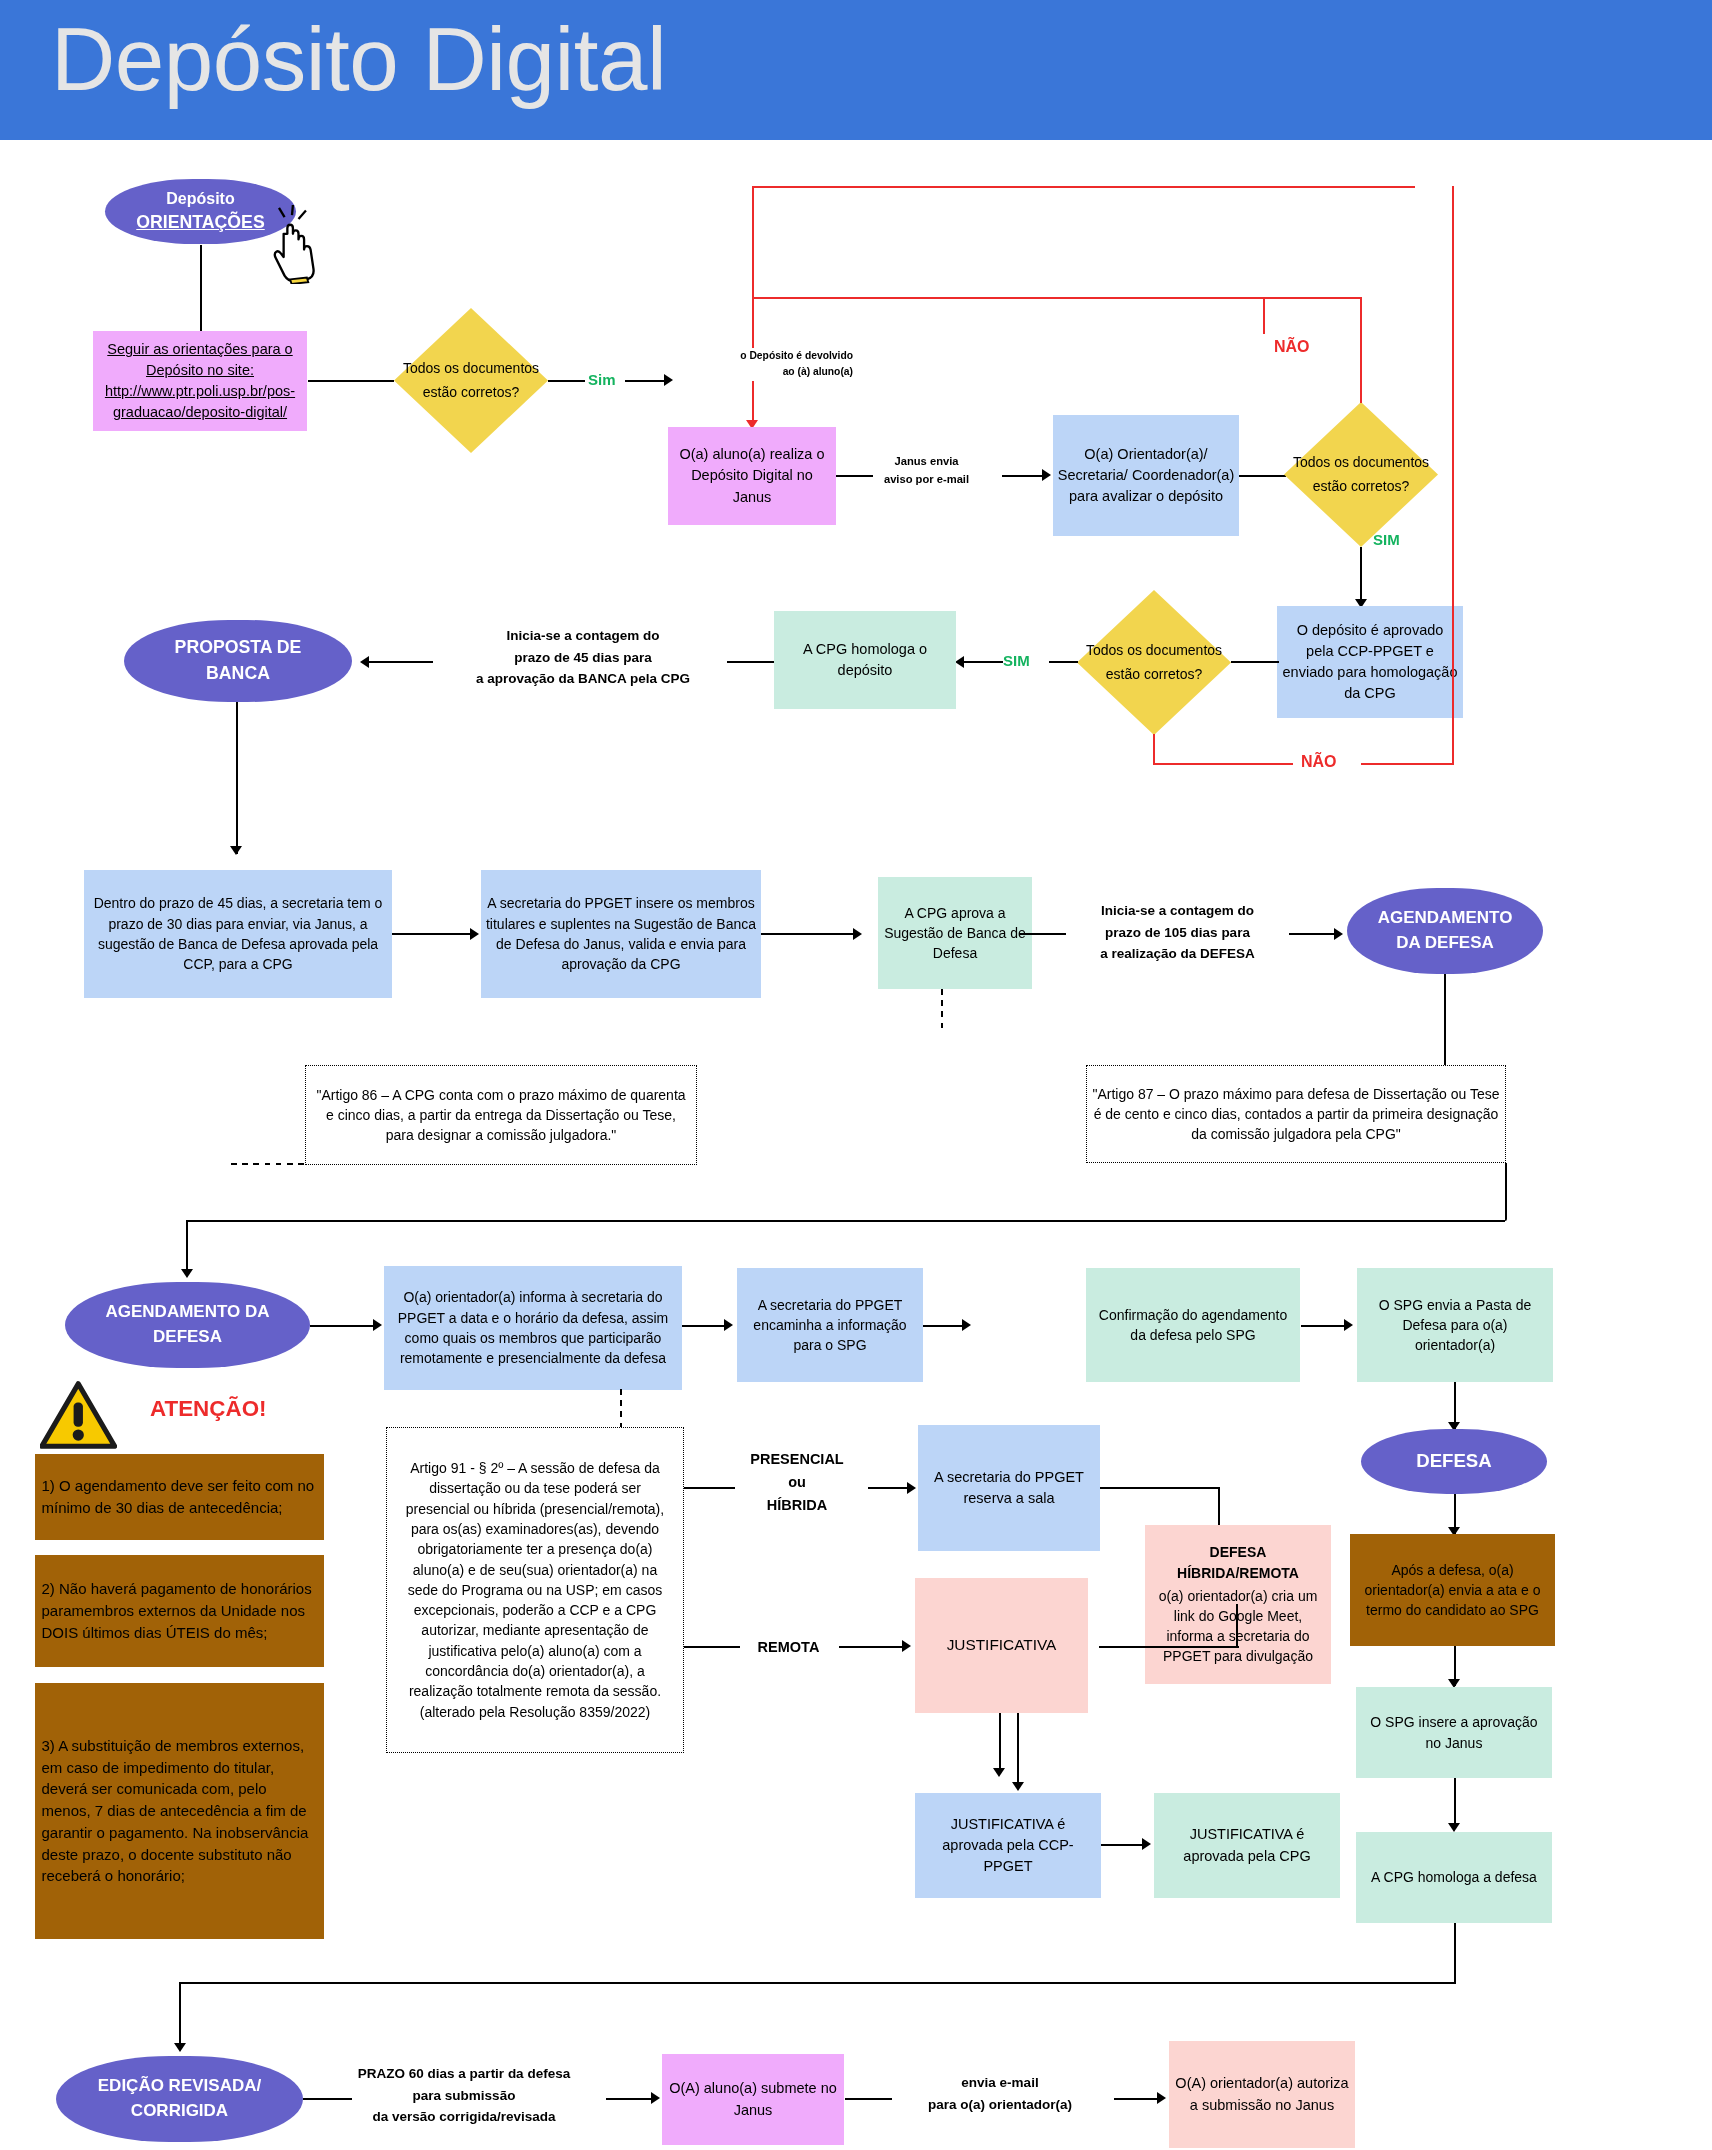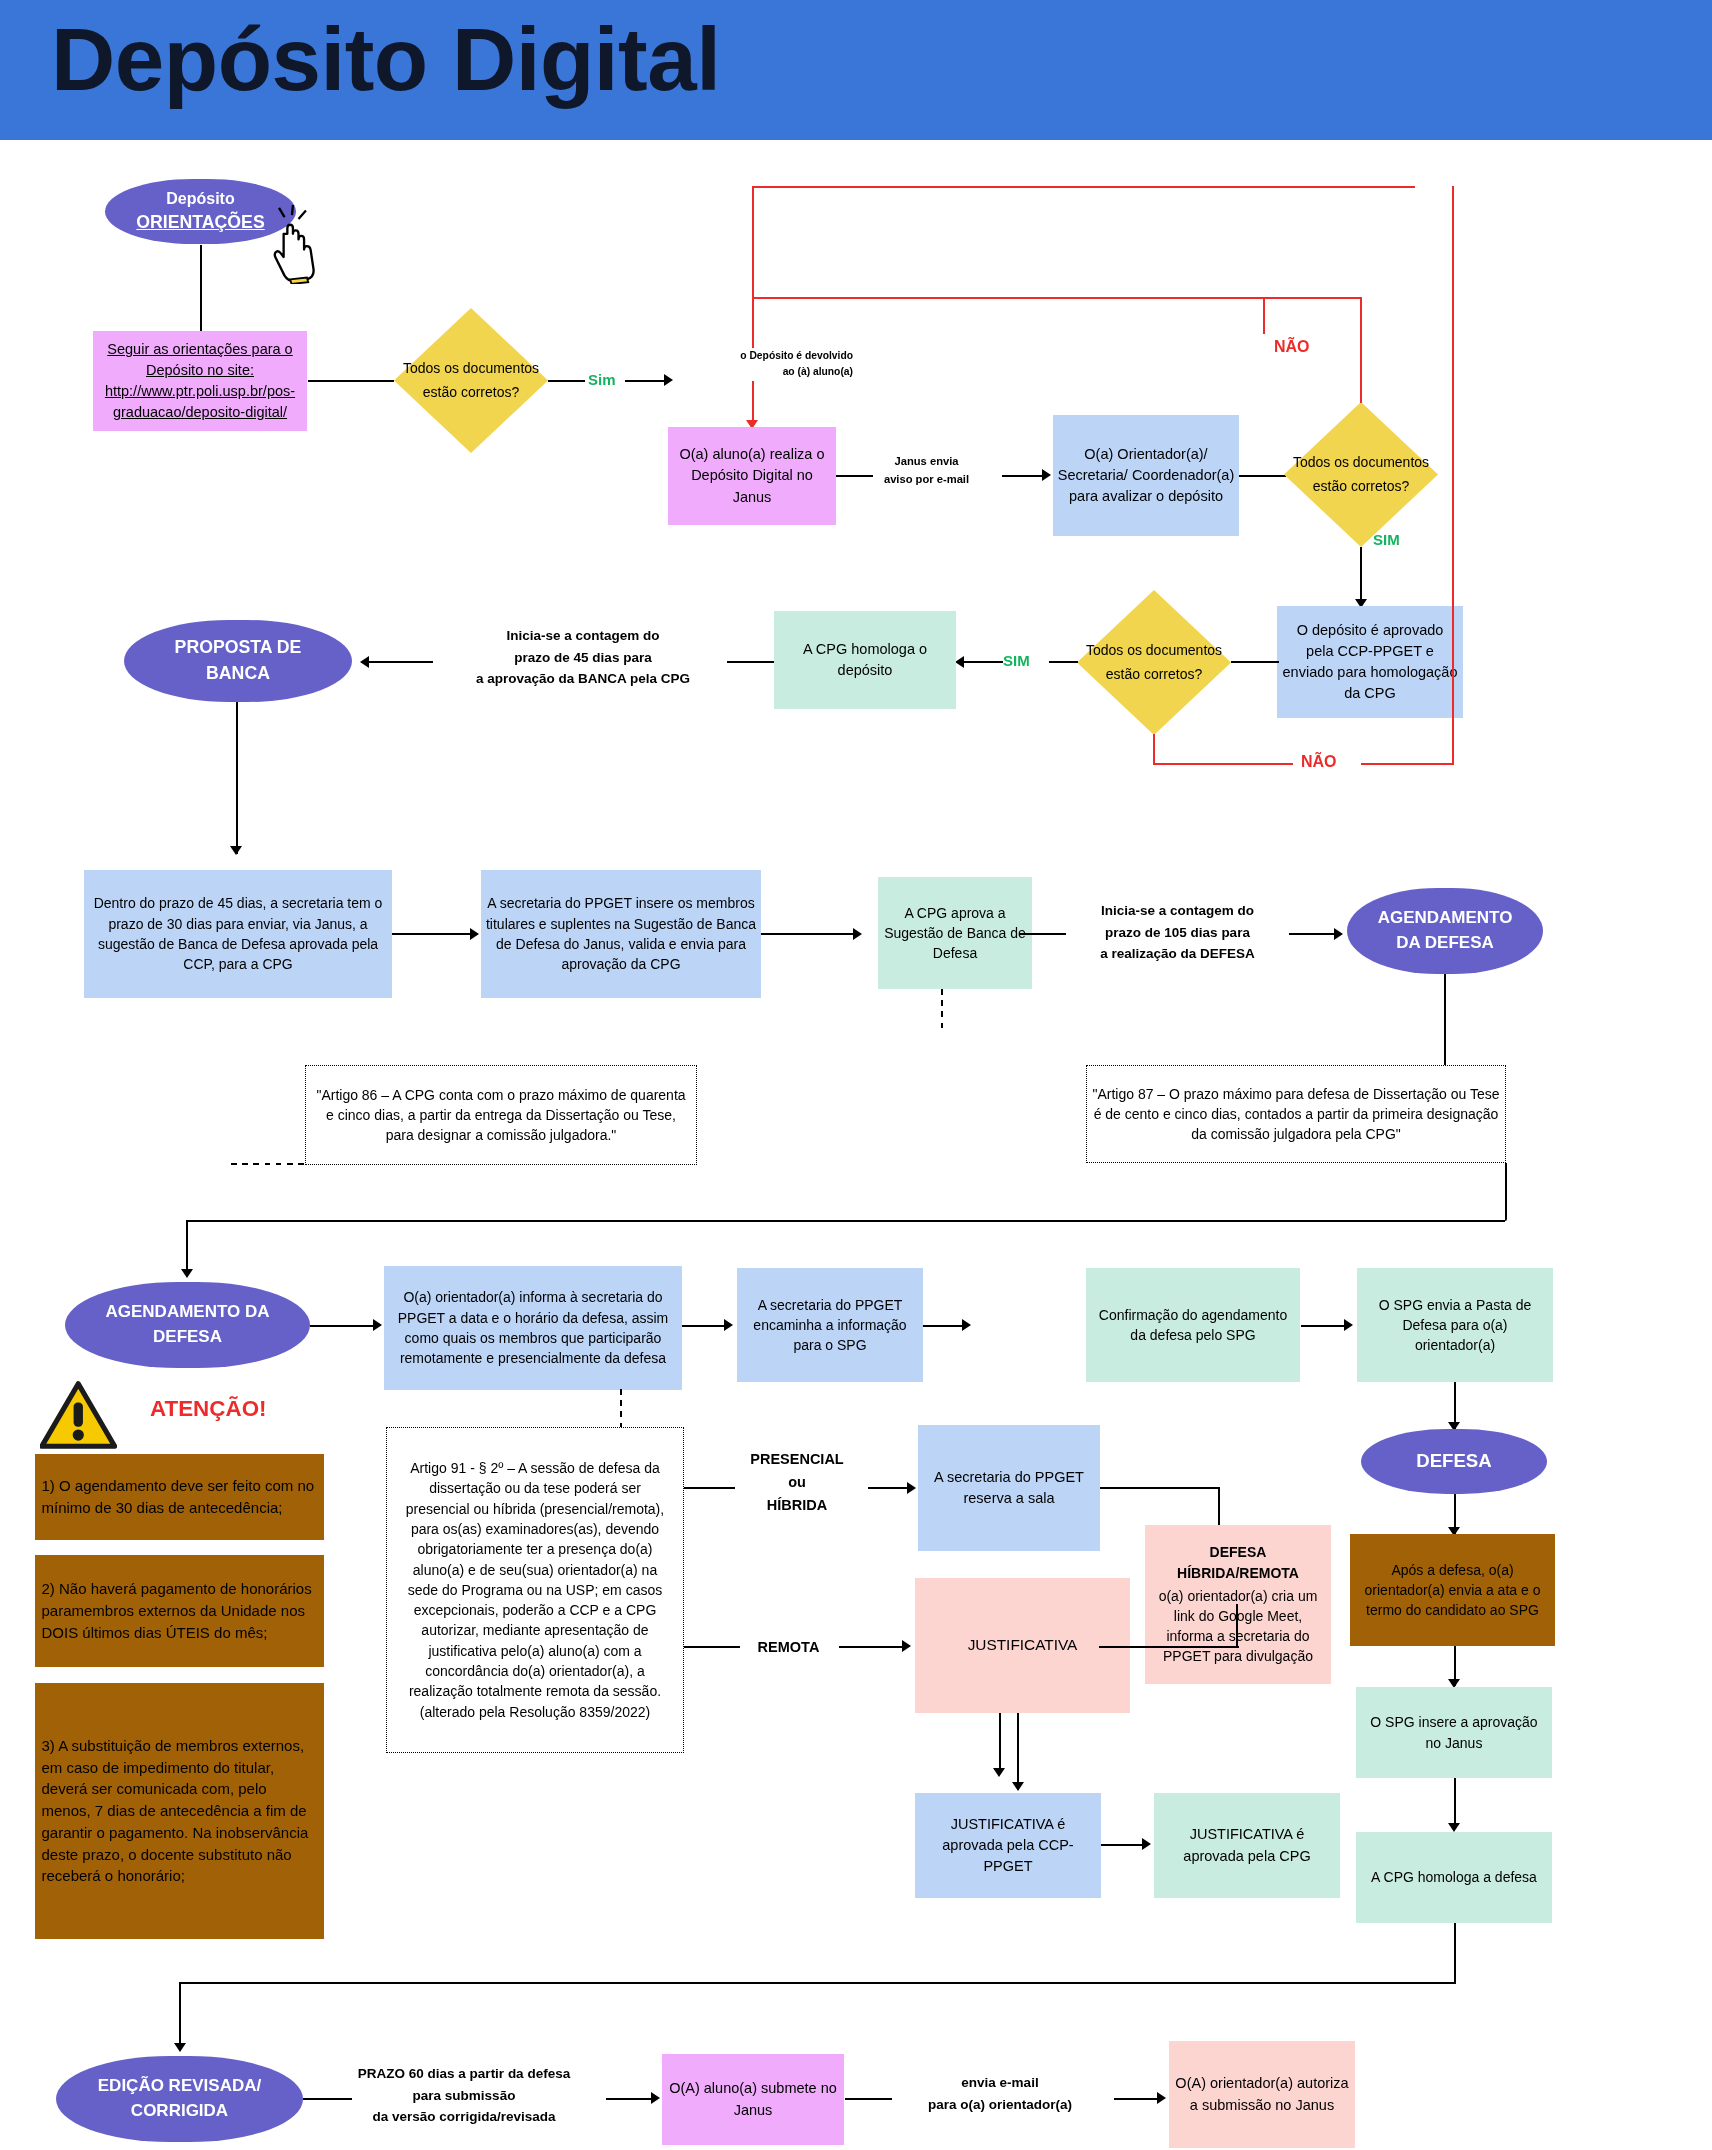--- a/index.html
+++ b/index.html
@@ -2,21 +2,21 @@
 <html style="font-size:7.5px"><head>
 <meta charset="utf-8">
 <style>
   html,body{margin:0;padding:0;background:#ffffff;}
   body{font-family:"Liberation Sans", sans-serif;}
   #page{position:relative;width:1712px;height:2151px;background:#fff;overflow:hidden;}
 
   
   .header{position:absolute;left:0;top:0;width:1712px;height:140px;background:#3a76d8;}
   .header-title{position:absolute;left:51px;top:13px;font-size:89px;line-height:93px;
-    font-weight:bold;color:#0f172a;letter-spacing:-0.5px;}
+    font-weight:normal;color:#e5e5e5;letter-spacing:-0.5px;}
 
   
   .node{position:absolute;box-sizing:border-box;display:flex;align-items:center;
     justify-content:center;text-align:center;line-height:1.45;color:#000;padding:3.7px 4.7px;}
   .purple-pill{background:#6561c9;color:#fff;font-weight:bold;border-radius:46% / 50%;}
   .lav{background:#f0abfc;}
   .blue{background:#bcd5f7;}
   .green{background:#c9ece0;}
   .pink{background:#a16207;}
   .pinkish{background:#fcd5d1;}
@@ -333,21 +333,21 @@
     <span style="font-weight:bold;">DEFESA</span>
     <span style="font-weight:bold;">HÍBRIDA/REMOTA</span>
     <span style="margin-top:2.8px;">o(a) orientador(a) cria um link do Google Meet, informa a secretaria do PPGET para divulgação</span>
   </div>
 
   <div class="ln h" style="left:684px;top:1646px;width:56px;"></div>
   <div class="edge-label" style="left:737px;top:1636px;width:103px;font-size:14.5px;">REMOTA</div>
   <div class="ln h" style="left:839px;top:1646px;width:65px;"></div>
   <div class="arrow ar-r" style="left:902px;top:1640px;"></div>
 
-  <div class="node pinkish" style="left:915px;top:1578px;width:215px;height:135px;font-size:15.4px;">
+  <div class="node pinkish" style="left:915px;top:1578px;width:173px;height:135px;font-size:15.4px;">
     <span>JUSTIFICATIVA</span>
   </div>
 
   <div class="ln h" style="left:1099px;top:1646px;width:140px;"></div>
   <div class="ln v" style="left:1236px;top:1604px;height:42px;"></div>
 
   <div class="ln v" style="left:999px;top:1713px;height:61px;"></div>
   <div class="arrow ar-d" style="left:993px;top:1768px;"></div>
   <div class="ln v" style="left:1017px;top:1713px;height:75px;"></div>
   <div class="arrow ar-d" style="left:1012px;top:1782px;"></div>

